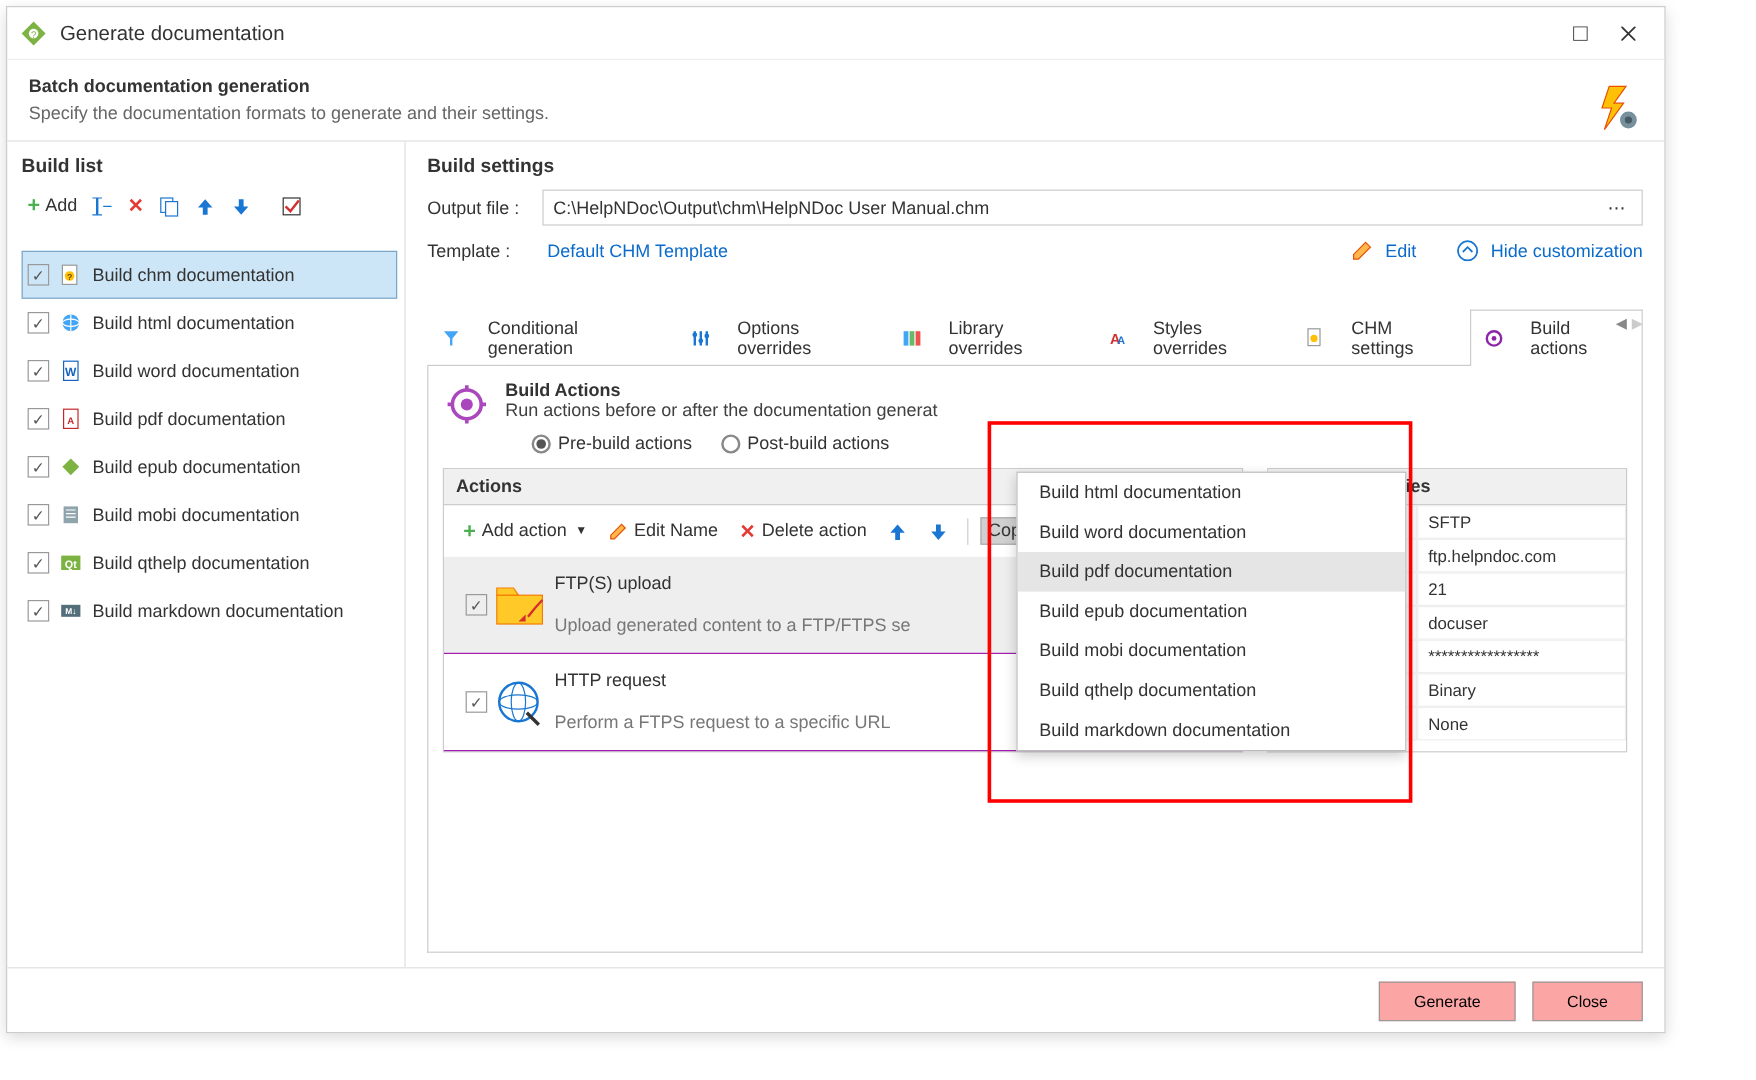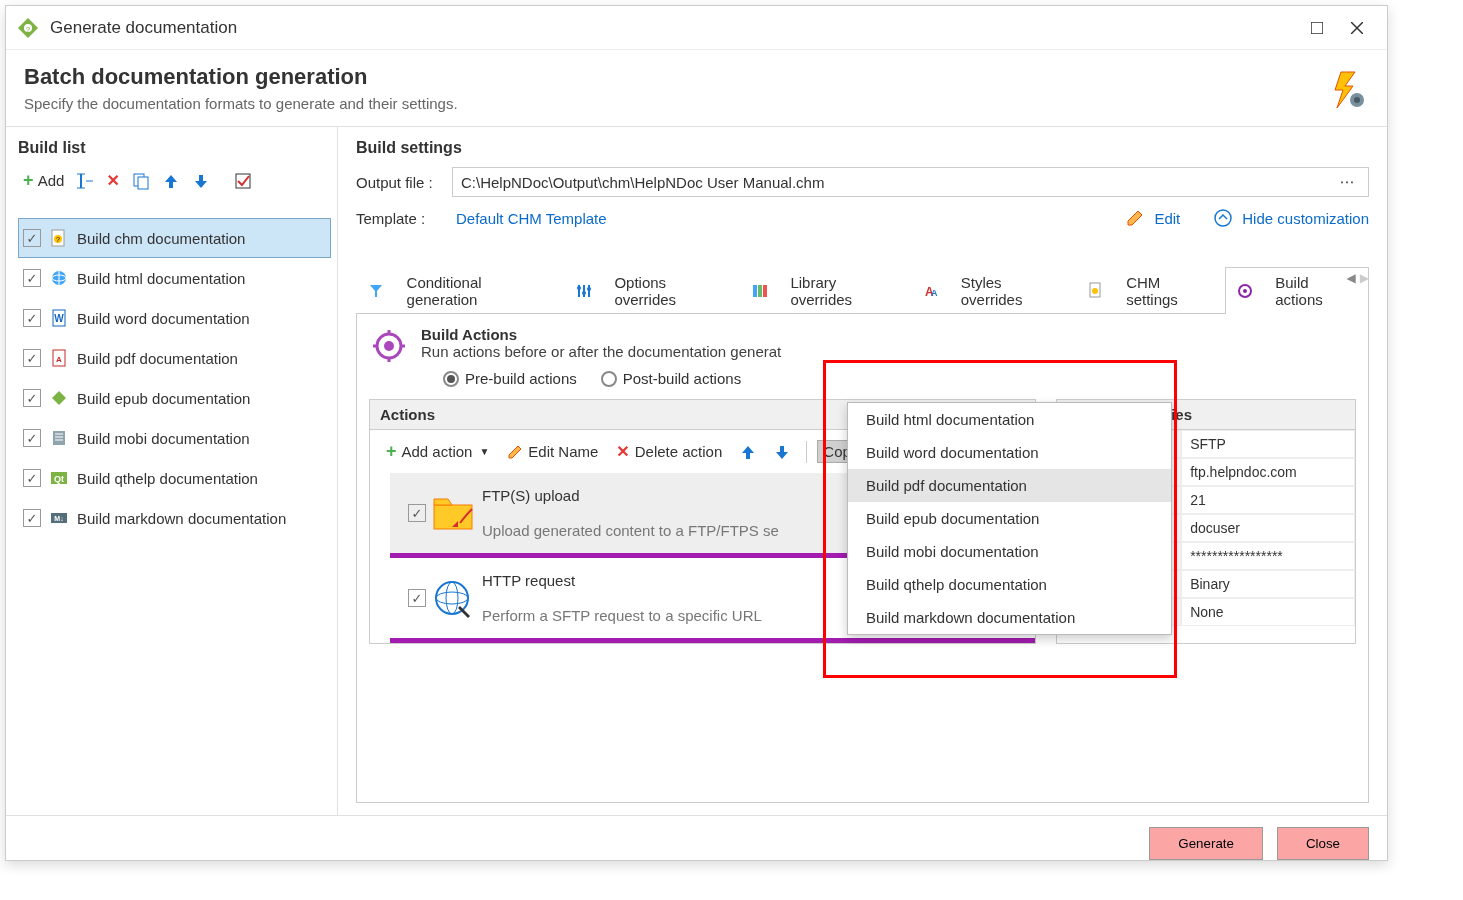--- a/index.html
+++ b/index.html
@@ -3,21 +3,21 @@
 <meta charset="utf-8">
 <style>
   * { box-sizing: border-box; margin: 0; padding: 0; }
   body { font-family: "Segoe UI", Tahoma, sans-serif; font-size: 15px; color: #333; background: #fff; width: 1463px; height: 900px; overflow: hidden; position: relative; }
   .window { border: 1px solid #ccc; width: 1383px; height: 856px; margin: 5px; background: #fff; box-shadow: 0 4px 12px rgba(0,0,0,0.15); position: relative; }
   .titlebar { height: 44px; display: flex; align-items: center; padding: 0 10px; border-bottom: 1px solid #eee; }
   .titlebar .appicon { width: 24px; height: 24px; margin-right: 10px; }
   .titlebar .title { font-size: 17px; color: #333; flex: 1; }
   .titlebar .winbtn { width: 40px; height: 40px; display: flex; align-items: center; justify-content: center; font-size: 16px; color: #333; cursor: pointer; }
   .header { padding: 14px 18px; border-bottom: 1px solid #e0e0e0; position: relative; }
-  .header h1 { font-size: 22px; font-weight: bold; color: #333; margin-bottom: 5px; }
+  .header h1 { font-size: 15px; font-weight: bold; color: #333; margin-bottom: 5px; }
   .header p { font-size: 15px; color: #666; }
   .header .hdricon { position: absolute; right: 20px; top: 20px; }
   .body { display: flex; height: calc(100% - 44px - 66px - 56px); }
   .left { width: 332px; border-right: 1px solid #e0e0e0; padding: 12px 6px 12px 12px; }
   .left h2, .right h2 { font-size: 16px; font-weight: bold; margin-bottom: 10px; color: #333; }
   .toolbar { display: flex; align-items: center; gap: 2px; margin-bottom: 6px; }
   .tbtn { display: flex; align-items: center; padding: 3px 5px; cursor: pointer; border-radius: 2px; }
   .plus { color: #4CAF50; font-weight: bold; font-size: 18px; }
   .xred { color: #e53935; font-weight: bold; font-size: 16px; }
   .buildlist .item { display: flex; align-items: center; padding: 9px 4px; gap: 8px; }
@@ -46,21 +46,21 @@
   .radio.sel::before { content: ""; width: 8px; height: 8px; background: #555; border-radius: 50%; }
   .panel-row { display: flex; gap: 20px; margin-top: 12px; }
   .panel { border: 1px solid #ccc; }
   .panel-head { background: #f0f0f0; padding: 6px 10px; font-weight: bold; border-bottom: 1px solid #ccc; }
   .panel.actions { flex: 1; }
   .panel.props { width: 300px; }
   .action-toolbar { display: flex; align-items: center; gap: 6px; padding: 8px 10px; flex-wrap: wrap; }
   .atbtn { display: flex; align-items: center; gap: 5px; padding: 3px 6px; cursor: pointer; }
   .atbtn.pressed { background: #d0d0d0; border: 1px solid #aaa; padding: 2px 5px; }
   .sep { width: 1px; height: 22px; background: #ccc; margin: 0 4px; }
-  .action-item { display: flex; align-items: center; gap: 4px; padding: 14px 18px; border-bottom: 5px solid #a21caf; margin-left: 20px; }
+  .action-item { display: flex; align-items: center; gap: 4px; padding: 14px 18px; border-bottom: 1px solid #a21caf; }
   .action-item.sel { background: #eeeeee; }
   .action-item .desc { flex: 1; }
   .action-item .desc .t1 { color: #333; margin-bottom: 18px; }
   .action-item .desc .t2 { color: #777; }
   .prop-grid { display: grid; grid-template-columns: 1fr 1.4fr; }
   .prop-grid > div { border: 1px solid #eee; padding: 5px 8px; font-size: 14px; }
   .prop-grid .k { background: #f7f7f7; }
   .footer { height: 56px; border-top: 1px solid #e0e0e0; display: flex; align-items: center; justify-content: flex-end; gap: 14px; padding: 0 18px; }
   .btn { border: 1px solid #999; background: #fca5a5; padding: 8px 28px; cursor: pointer; }
   .dropdown { position: absolute; background: #fff; border: 1px solid #bbb; box-shadow: 0 4px 10px rgba(0,0,0,0.2); z-index: 50; }
@@ -404,21 +404,21 @@
               <span>
                 <svg width="48" height="40">
                     <circle cx="22" cy="20" r="16" fill="none" stroke="#1976D2" stroke-width="2"></circle>
                     <ellipse cx="22" cy="20" rx="16" ry="6" fill="none" stroke="#1976D2"></ellipse>
                     <ellipse cx="22" cy="20" rx="6" ry="16" fill="none" stroke="#1976D2"></ellipse>
                     <polygon points="30,28 40,38 38,40 28,30" fill="#333"></polygon>
                   </svg>
               </span>
               <div class="desc">
                 <div class="t1">HTTP request</div>
-                <div class="t2">Perform a SFTP request to a specific URL</div>
+                <div class="t2">Perform a FTPS request to a specific URL</div>
               </div>
             </div>
           </div>
 
           <div class="panel props">
             <div class="panel-head">Action Properties</div>
             <div class="prop-grid">
               <div class="k">Protocol</div>
                 <div>SFTP</div>
               <div class="k"></div>

